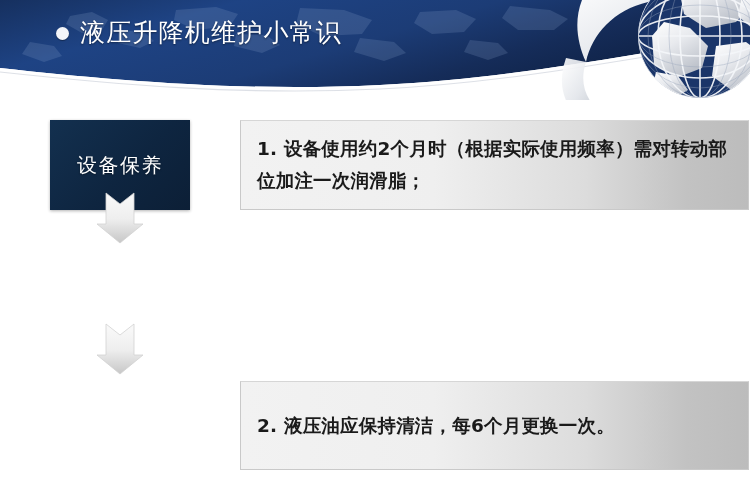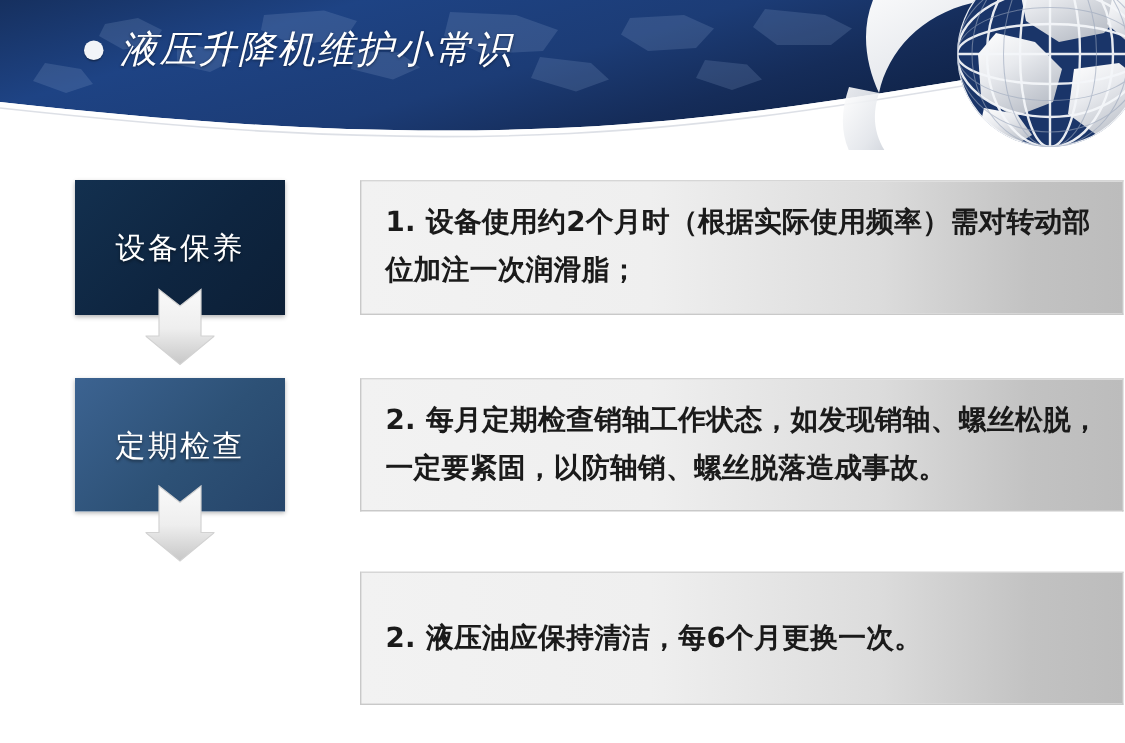--- a/index.html
+++ b/index.html
@@ -25,21 +25,20 @@
   }
   #header-svg { position:absolute; left:0; top:0; }
 
   #title-wrap {
     position:absolute;
     left:56px; top:18px;
     display:flex;
     align-items:center;
     gap:11px;
     z-index:6;
-    font-style:italic;
   }
   #title-bullet {
     width:13px; height:13px;
     border-radius:50%;
     background:#f2f4f8;
     box-shadow:0 1px 1px rgba(0,0,0,.35);
     flex:0 0 auto;
   }
   #title-text {
     color:#ffffff;
@@ -228,28 +227,20 @@
       <defs>
         <linearGradient id="arrGrad" x1="0" y1="0" x2="0" y2="1">
           <stop offset="0%" stop-color="#fafafa"></stop>
           <stop offset="52%" stop-color="#eeeeee"></stop>
           <stop offset="100%" stop-color="#c7c7c7"></stop>
         </linearGradient>
       </defs>
       <path d="M9,1 L23,12 L37,1 L37,32 L46,32 L23,51 L0,32 L9,32 Z" fill="url(#arrGrad)" stroke="#d2d2d2" stroke-width="0.8"></path>
     </svg>
 
-    <div class="row row-2">
-      <div class="label-box box-c2">
-        <span class="label-text">定期检查</span>
-      </div>
-      <div class="text-panel">
-        <span class="panel-text">2. 每月定期检查销轴工作状态，如发现销轴、螺丝松脱，一定要紧固，以防轴销、螺丝脱落造成事故。</span>
-      </div>
-    </div>
 
     <svg class="arrow arrow-2" viewBox="0 0 46 52">
       <path d="M9,1 L23,12 L37,1 L37,32 L46,32 L23,51 L0,32 L9,32 Z" fill="url(#arrGrad)" stroke="#d2d2d2" stroke-width="0.8"></path>
     </svg>
 
     <div class="row row-3">
       <div class="text-panel">
         <span class="panel-text">2. 液压油应保持清洁，每6个月更换一次。</span>
       </div>
     </div>

